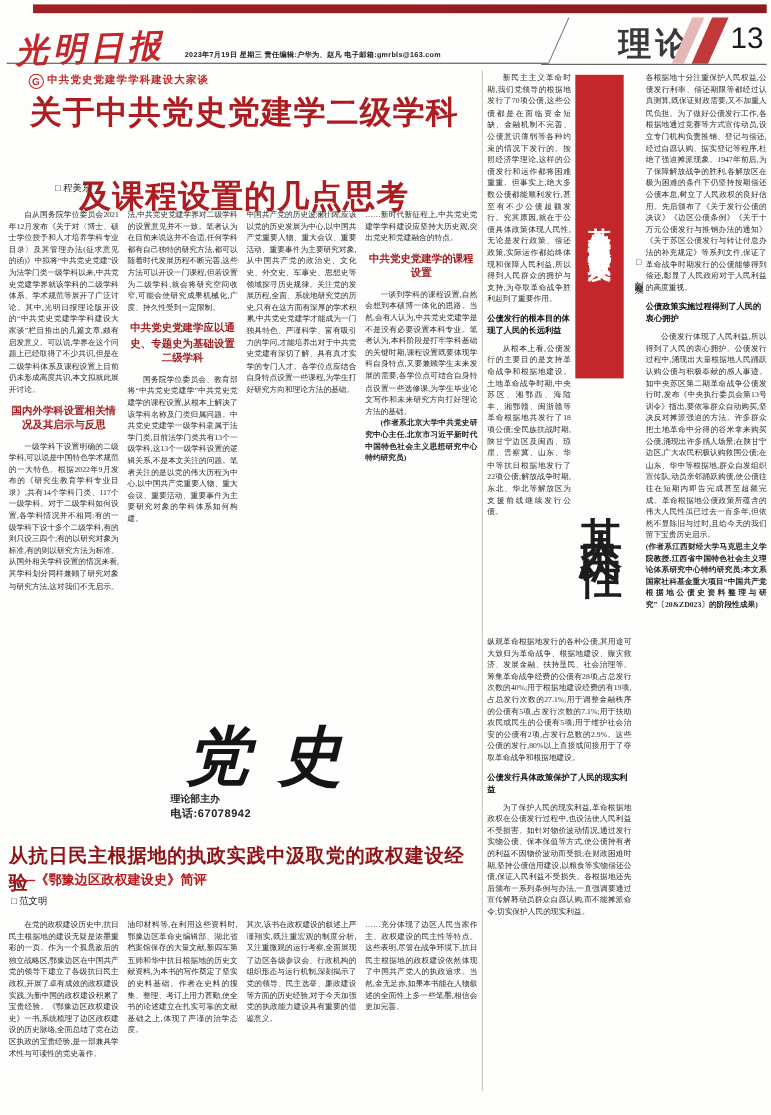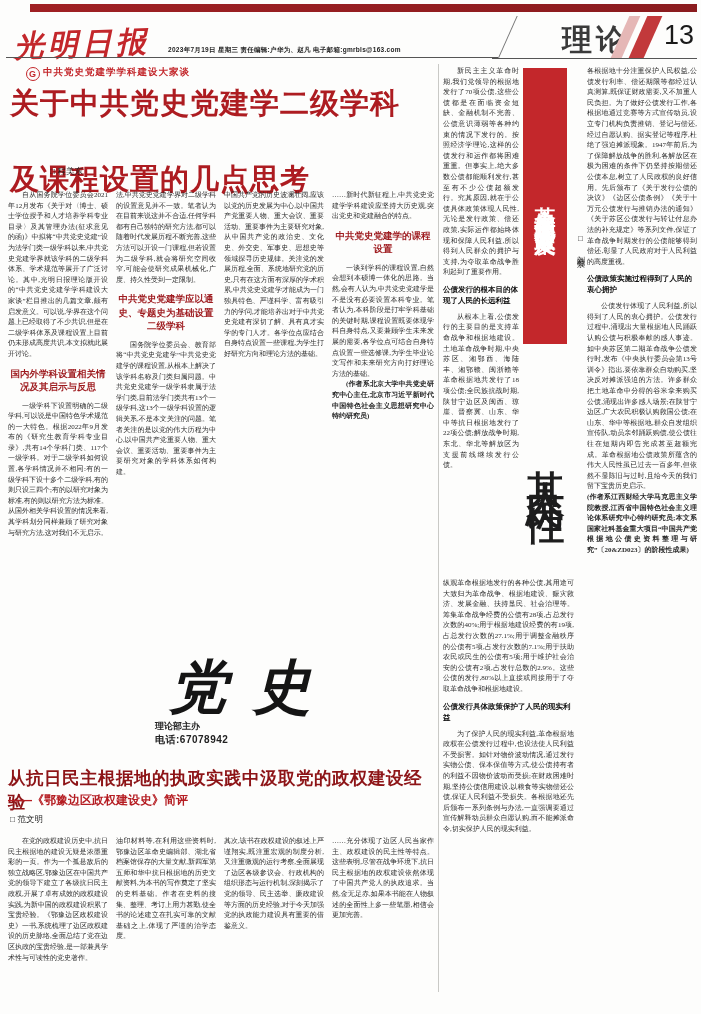--- a/index.html
+++ b/index.html
@@ -18,21 +18,21 @@
                  font-size:30px;color:#3a3a3a;letter-spacing:4px;}
   .stripe{position:absolute;top:0;height:42px;transform:skewX(-24deg);}
   .stripe.s1{left:128px;width:11px;background:#e5b7b6;}
   .stripe.s2{left:146px;width:15px;background:#c2393b;}
   .pageno{position:absolute;left:172px;top:4px;font-size:27px;color:#1a1a1a;font-family:"Liberation Sans",sans-serif;}
   .vdiv{left:438px;top:64px;width:1px;height:928px;background:#c9c9c6;}
   
   .kicker{left:26px;top:66px;font-size:9.5px;font-weight:bold;color:#c3272b;letter-spacing:1px;}
   .kicker .glogo{display:inline-block;width:12px;height:12px;border:1.6px solid #c3272b;border-radius:50%;
                  font-size:9px;line-height:12px;text-align:center;font-weight:bold;color:#c3272b;margin-right:3px;vertical-align:-2px;}
-  .headline{left:10px;width:424px;font-weight:bold;color:#ad1c21;font-size:29px;letter-spacing:1px;line-height:34px;}
+  .headline{left:10px;width:424px;font-weight:bold;color:#ad1c21;font-size:29px;letter-spacing:1px;line-height:34px;text-align:center;}
   .h1a{top:86px;} .h1b{top:122px;margin-top:40px;}
   .byline{font-size:8.5px;color:#222;}
   .by-main{left:12px;top:166px;padding-left:38px;}
   .colTxt{font-family:"Liberation Serif",serif;font-size:7px;line-height:10.6px;color:#2b2b2b;text-align:justify;}
   .colTxt p{margin:0;text-indent:2em;}
   .colTxt p.noind{text-indent:0;}
   .subhead{display:block;font-family:"Liberation Sans",sans-serif;font-weight:bold;color:#9e1b1f;
            font-size:9.5px;line-height:13.5px;text-align:center;margin:7px 0;text-indent:0;}
   .c1{left:8px;top:190px;width:100px;height:462px;}
   .c2{left:116px;top:190px;width:100px;height:462px;}

